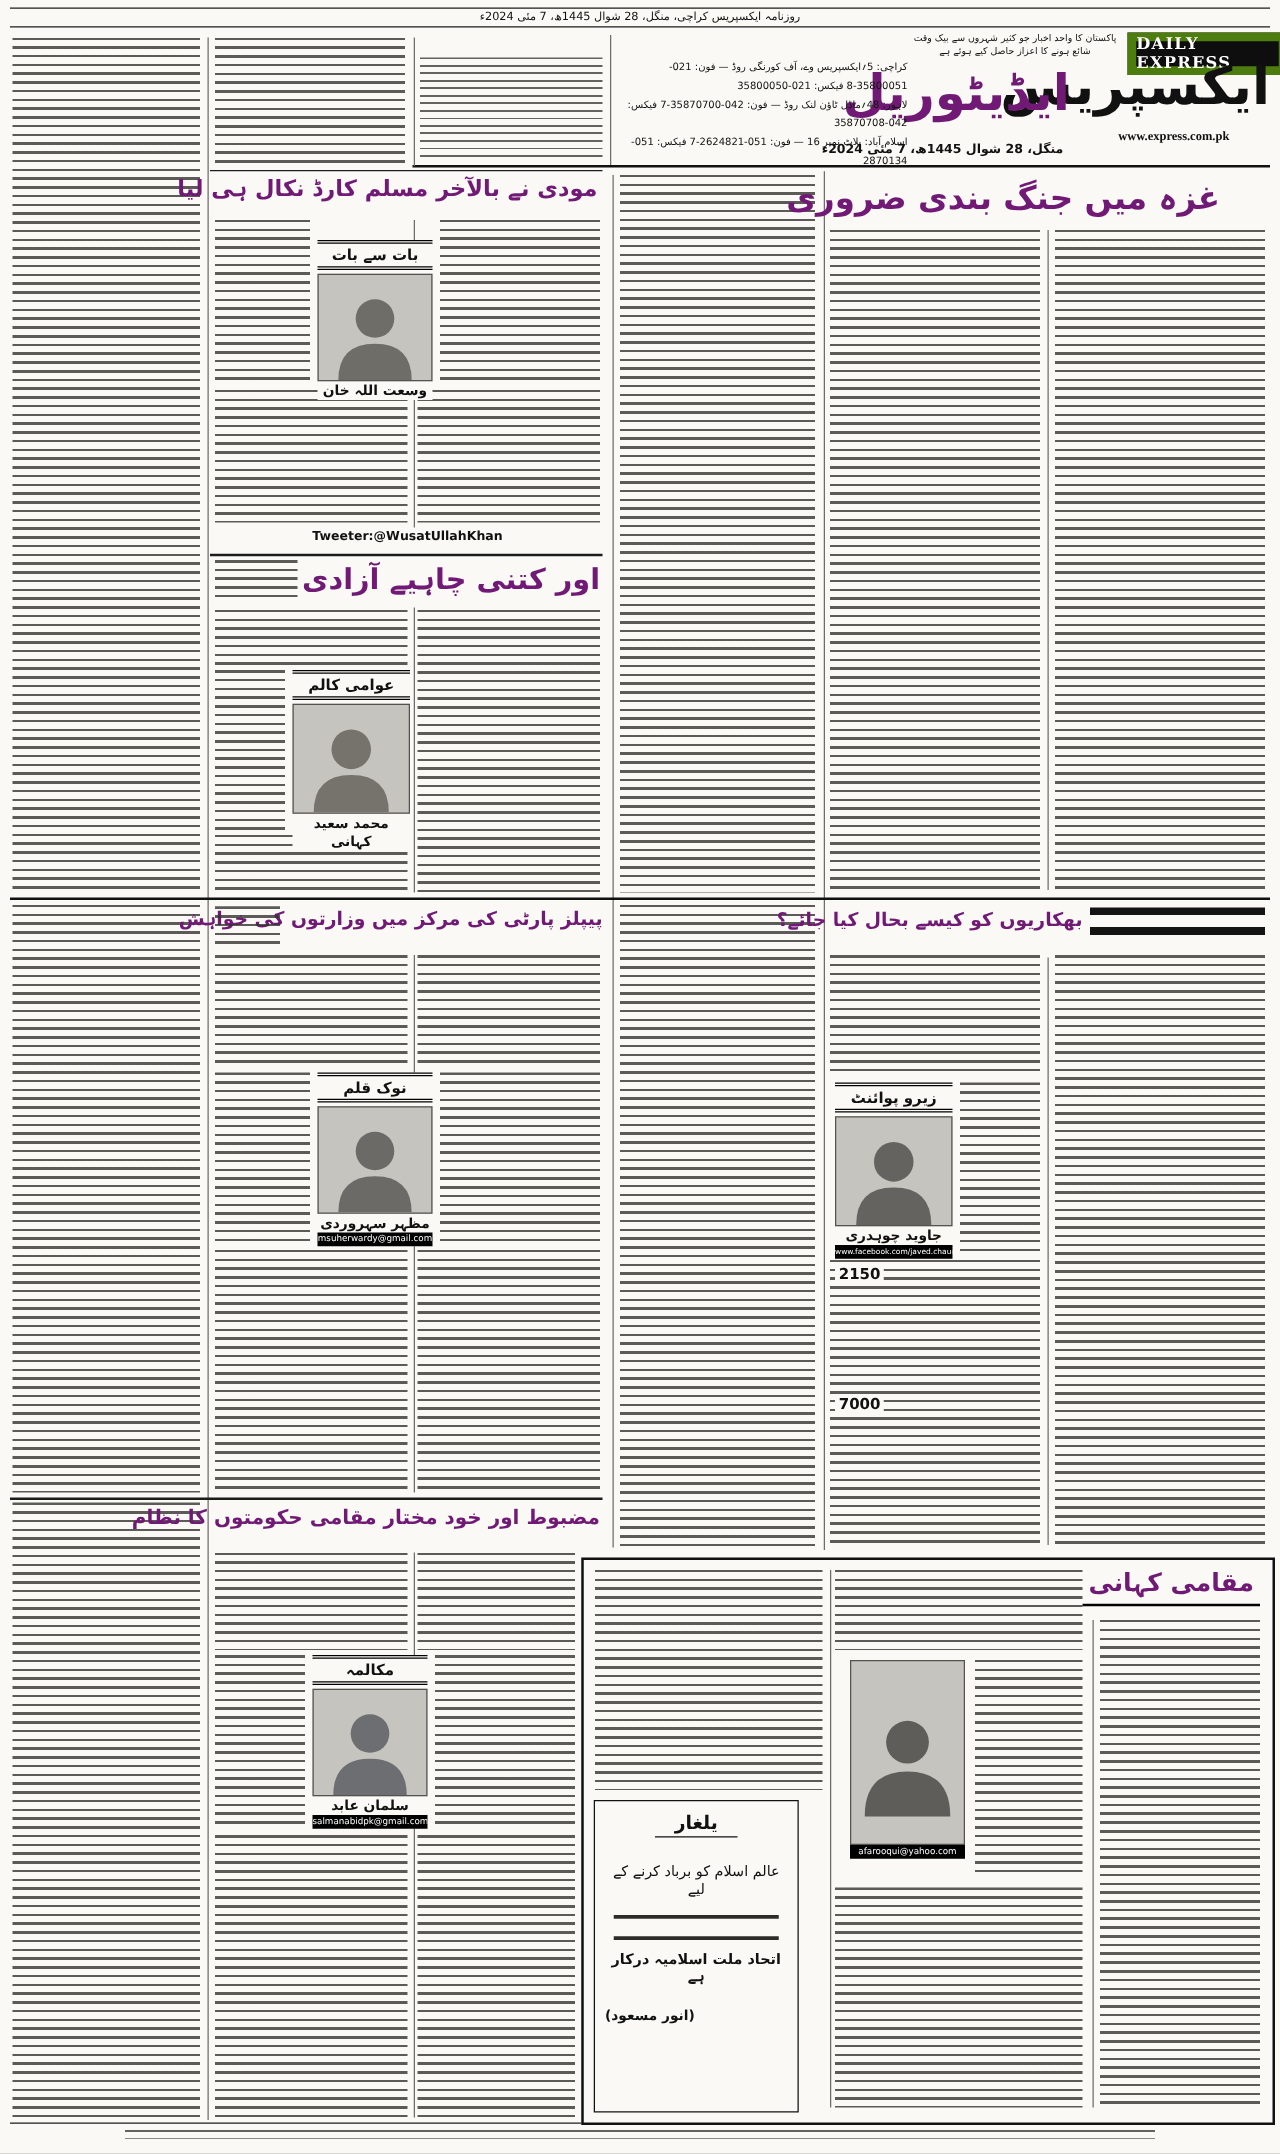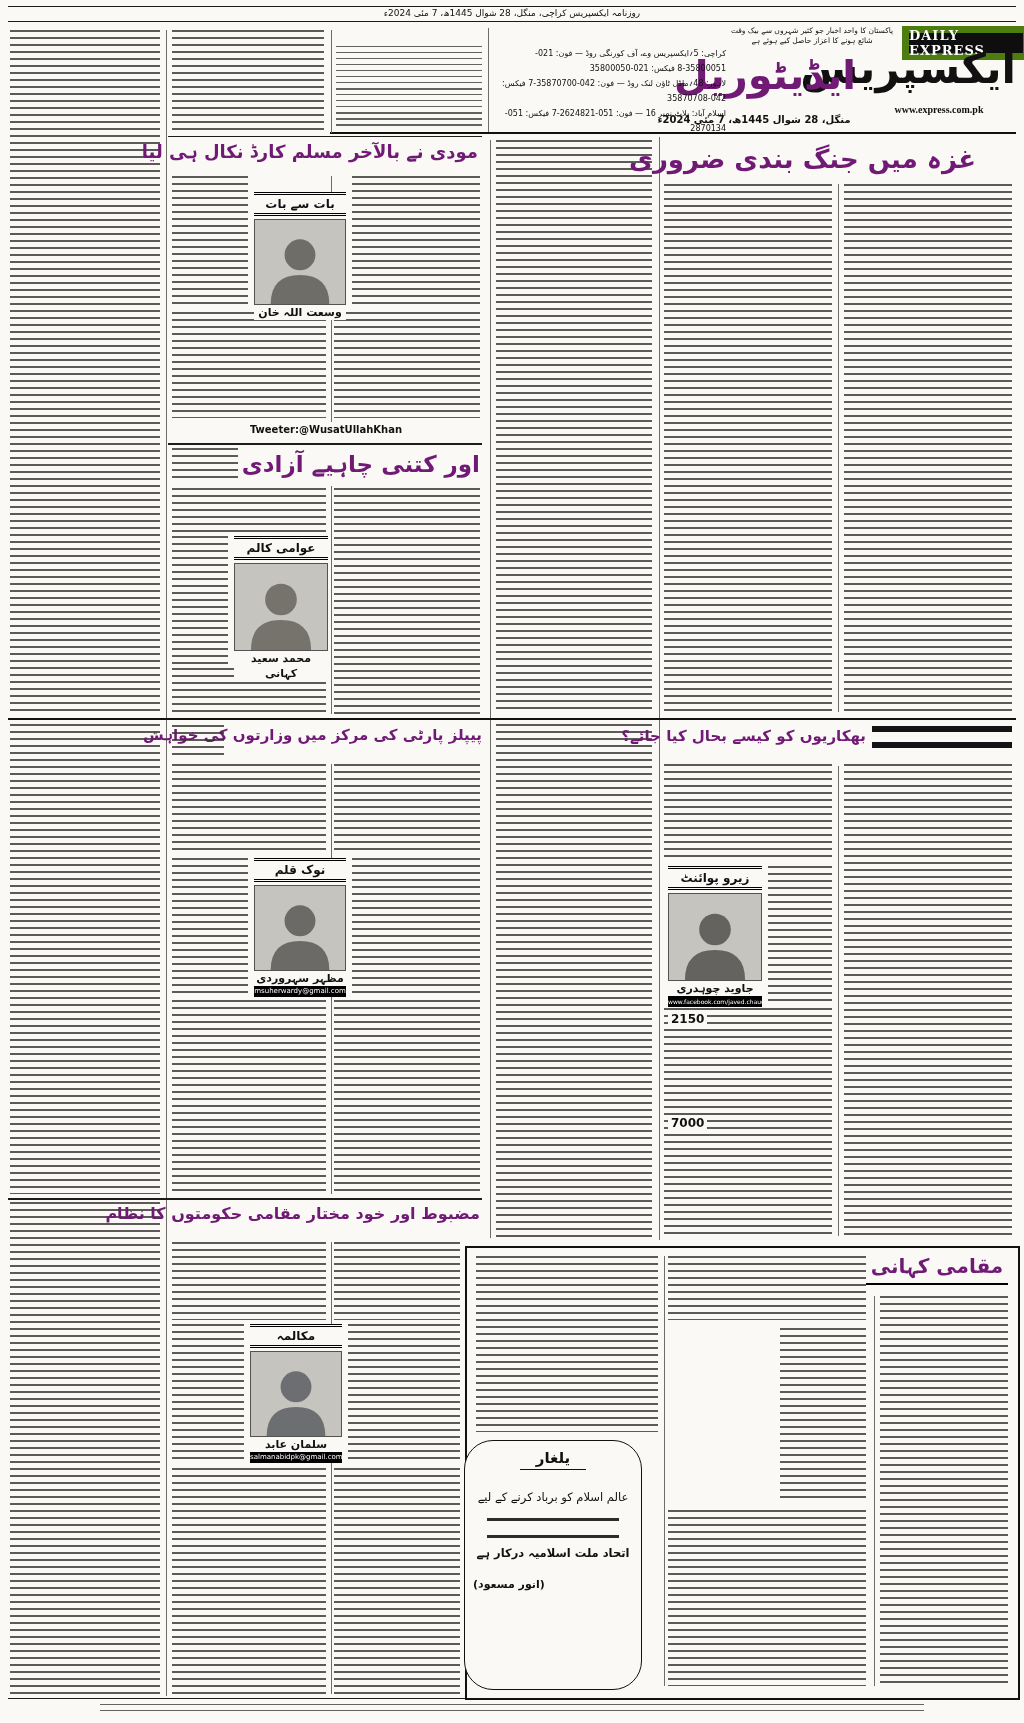--- a/index.html
+++ b/index.html
@@ -187,24 +187,33 @@
   <div class="num-token" style="left:668px;top:1012px;">2150</div>
   <div class="num-token" style="left:668px;top:1116px;">7000</div>
 
   <div class="prem-box" style="left:465px;top:1246px;width:551px;height:450px;"></div>
   <div class="headline" style="left:866px;top:1254px;width:142px;font-size:20px;border-bottom:2px solid #000;padding-bottom:4px;z-index:3;">مقامی کہانی</div>
   <div class="vline" style="left:874px;top:1296px;height:390px;z-index:3;"></div>
   <div class="vline" style="left:664px;top:1256px;height:430px;z-index:3;"></div>
   <div class="sim" style="left:880px;top:1296px;width:128px;height:390px;z-index:3;"></div>
   <div class="sim" style="left:668px;top:1256px;width:198px;height:64px;z-index:3;"></div>
   <div class="sim" style="left:476px;top:1256px;width:182px;height:176px;z-index:3;"></div>
+  <div class="abs" style="left:680px;top:1328px;width:92px;z-index:3;">
+    <div class="photo" style="height:146px;margin-top:0;">
+      <svg viewBox="0 0 100 100">
+          <circle cx="50" cy="34" r="19" fill="#5f5d59"></circle>
+          <path d="M12 100 Q12 60 50 60 Q88 60 88 100 Z" fill="#5f5d59"></path>
+        </svg>
+    </div>
+    <div class="email-bar">afarooqui@yahoo.com</div>
+  </div>
   <div class="sim" style="left:780px;top:1328px;width:86px;height:172px;z-index:3;"></div>
   <div class="sim" style="left:668px;top:1510px;width:198px;height:176px;z-index:3;"></div>
 
-  <div class="poem-box" style="left:464px;top:1440px;width:178px;height:250px;border-radius:29px;">
+  <div class="poem-box" style="left:475px;top:1440px;width:164px;height:250px;">
     <div class="poem-title">یلغار</div>
     <div class="poem-line">عالم اسلام کو برباد کرنے کے لیے</div>
     <div class="poem-simline"></div>
     <div class="poem-simline"></div>
     <div class="poem-line" style="font-weight:bold;">اتحاد ملت اسلامیہ درکار ہے</div>
     <div class="poem-attr">(انور مسعود)</div>
   </div>
 
   <div class="hline" style="left:8px;top:1698px;width:1008px;"></div>
   <div class="sim-small" style="left:100px;top:1704px;width:824px;height:7px;"></div>

